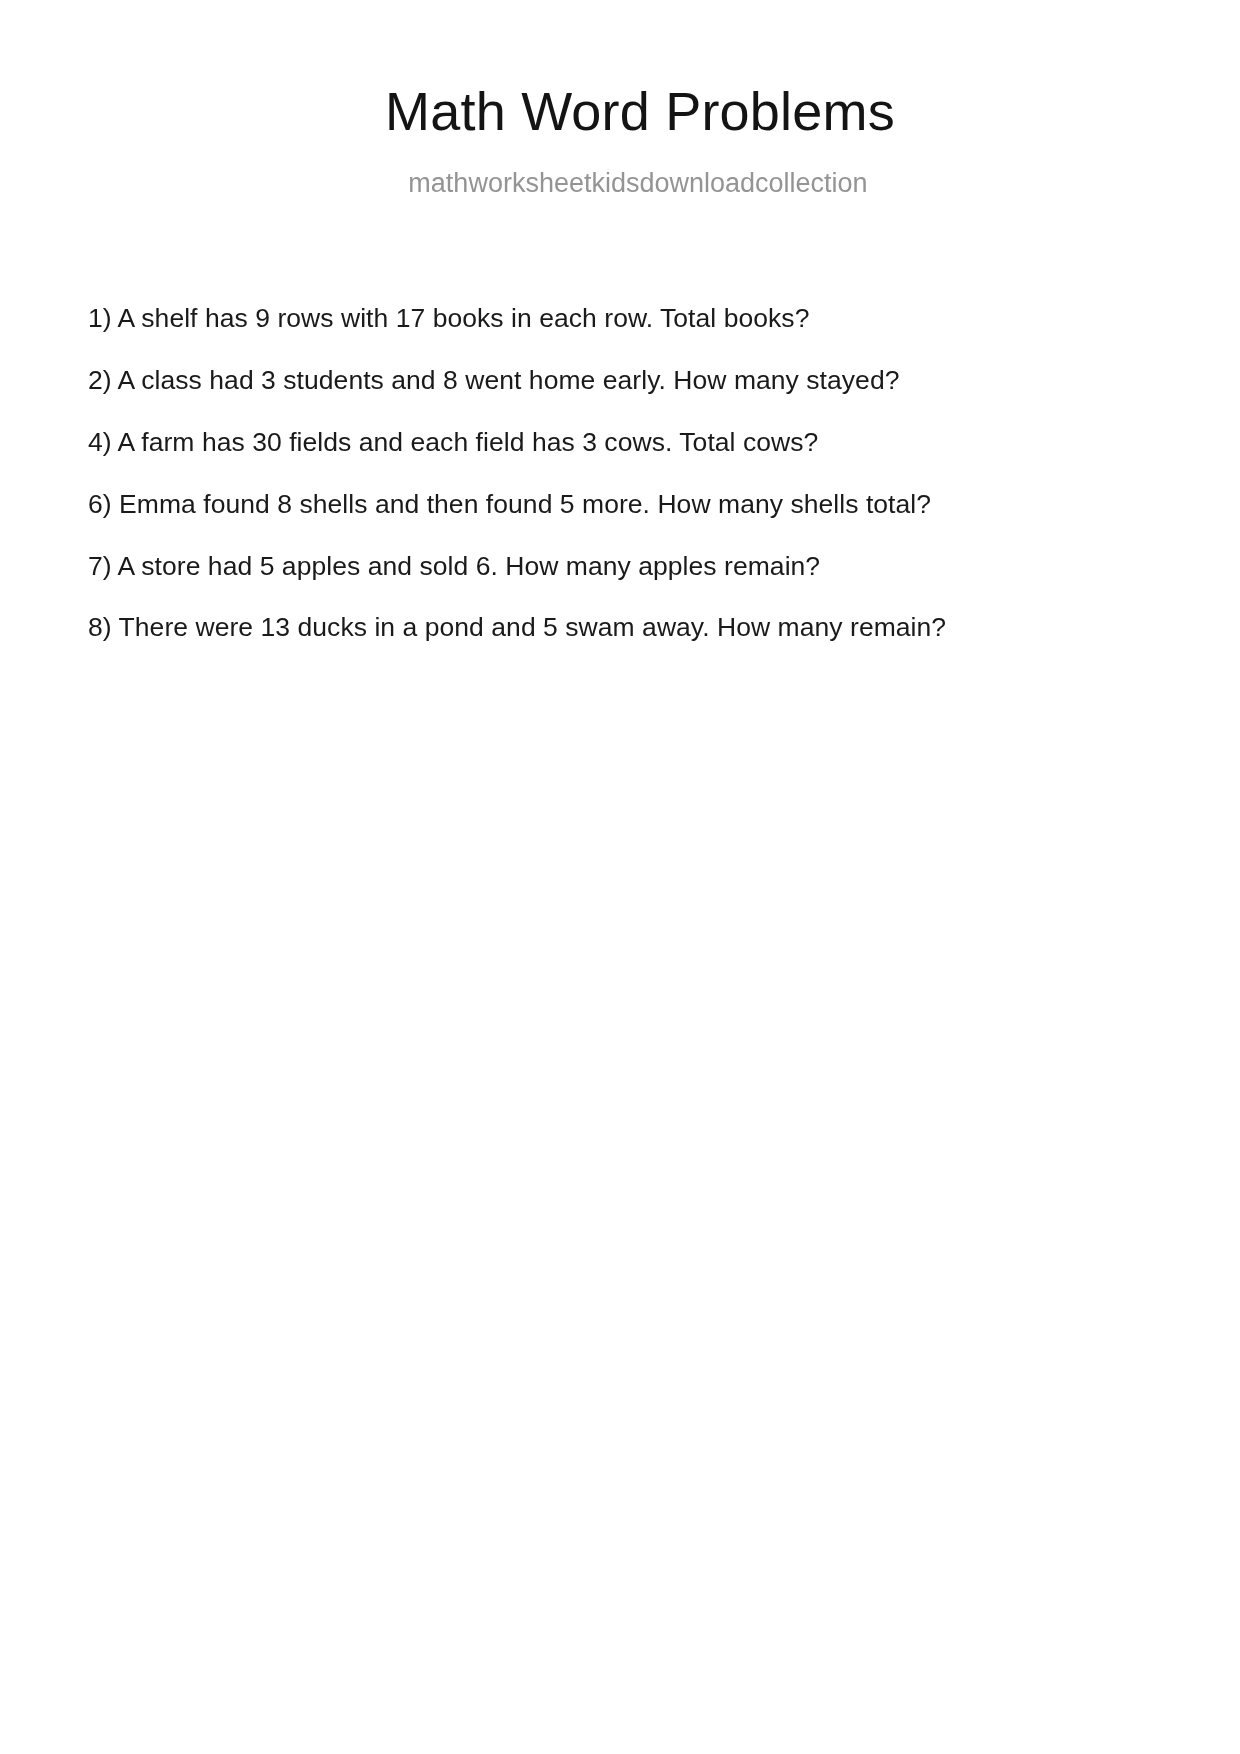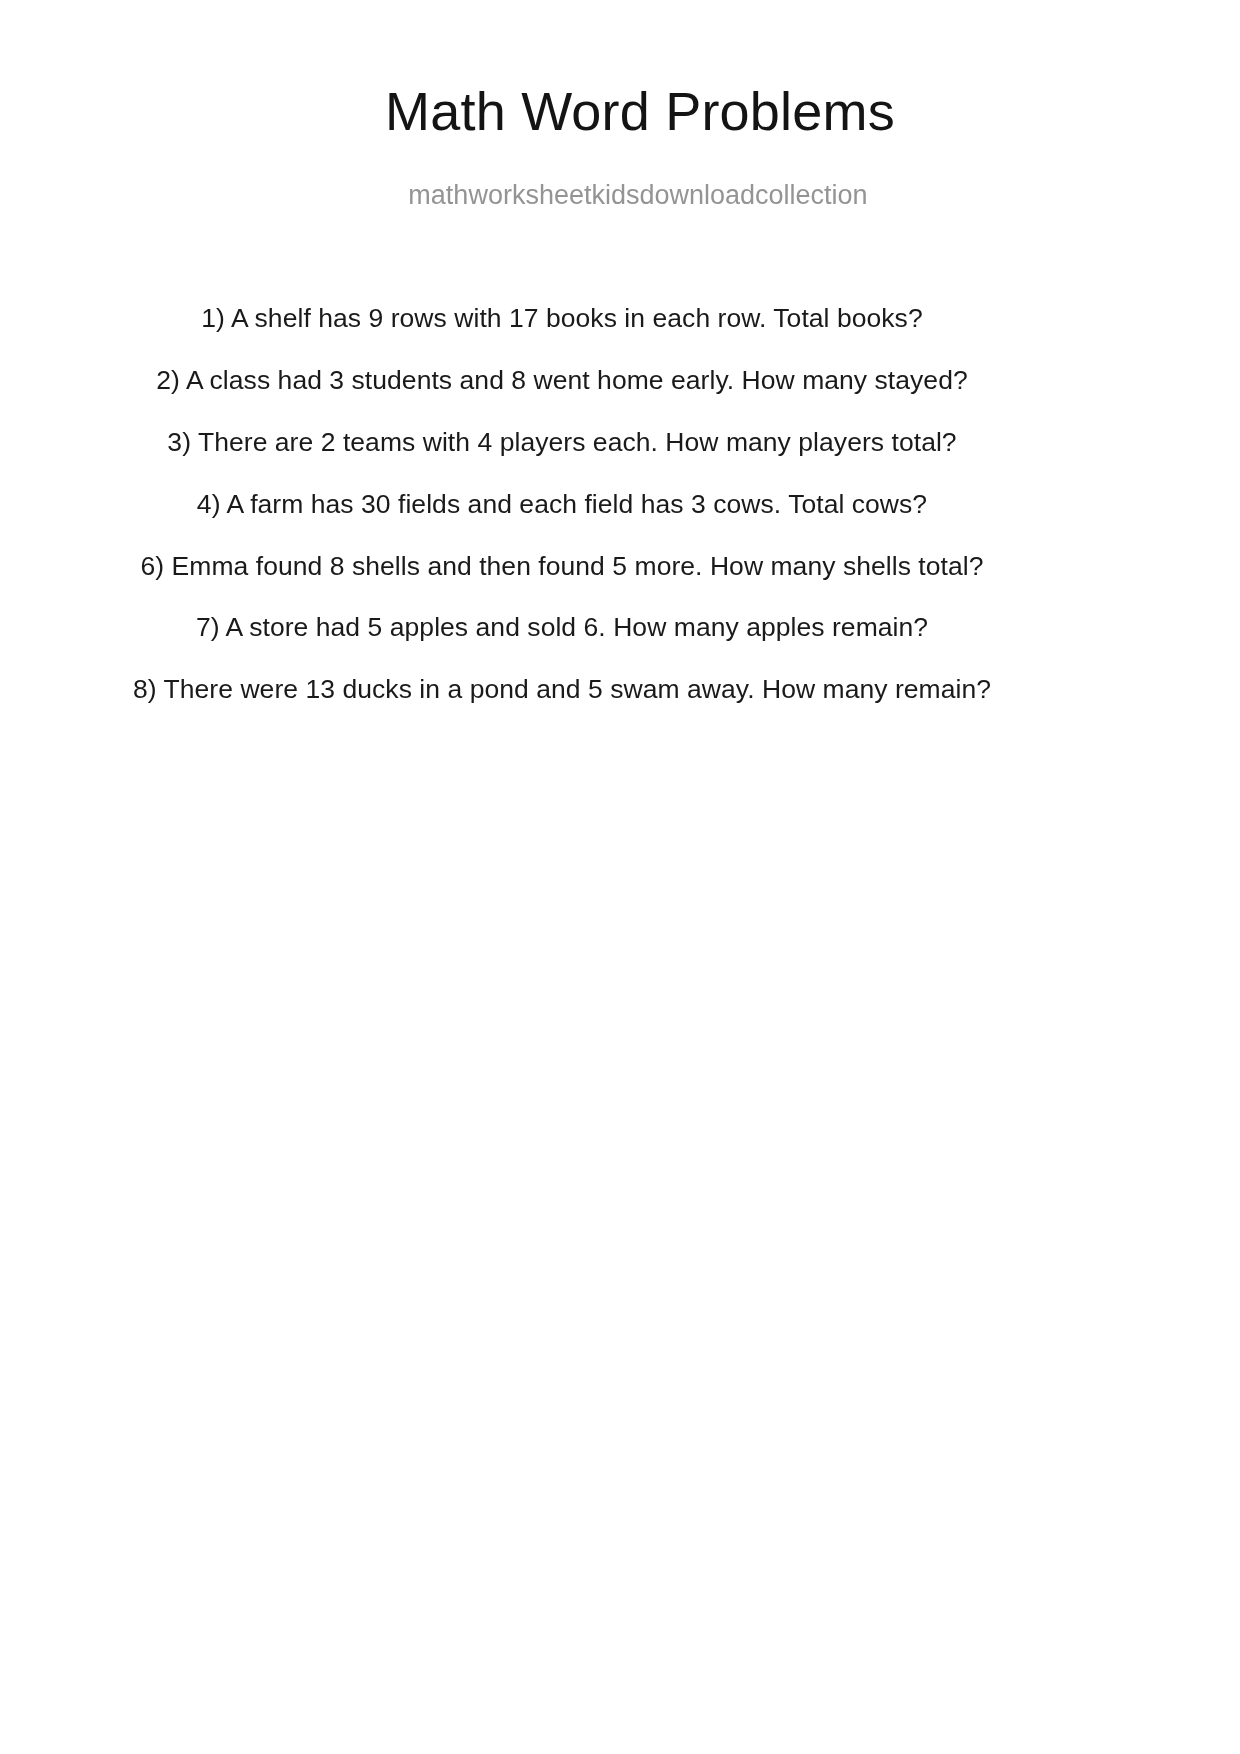--- a/index.html
+++ b/index.html
@@ -31,52 +31,50 @@
     padding-top: 82px;
     letter-spacing: 0.2px;
     line-height: 1.1;
     padding-left: 40px;
   }
   .subtitle {
     text-align: center;
     font-size: 27px;
     font-weight: 400;
     color: #949494;
-    margin: 12px;
+    margin: 0;
     padding-top: 26px;
     padding-left: 36px;
     line-height: 1.2;
   }
   .problems {
     margin: 0;
     padding: 0;
     list-style: none;
     position: absolute;
     top: 300px;
     left: 88px;
     width: 948px;
-    text-align: center;
   }
   .problem {
     font-size: 26.5px;
     line-height: 1.43;
     color: #1a1a1a;
     margin-bottom: 24px;
     letter-spacing: 0.05px;
   }
 </style>
 </head>
 <body>
 
 <div class="page">
   <h1 class="title">Math Word Problems</h1>
   <div class="subtitle">mathworksheetkidsdownloadcollection</div>
 
   <ol class="problems">
     <li class="problem">1) A shelf has 9 rows with 17 books in each row. Total books?</li>
     <li class="problem">2) A class had 3 students and 8 went home early. How many stayed?</li>
-    <li class="problem">3) There are 2 teams with 4 players each. How many players total?</li>
     <li class="problem">4) A farm has 30 fields and each field has 3 cows. Total cows?</li>
     <li class="problem">6) Emma found 8 shells and then found 5 more. How many shells total?</li>
     <li class="problem">7) A store had 5 apples and sold 6. How many apples remain?</li>
     <li class="problem">8) There were 13 ducks in a pond and 5 swam away. How many remain?</li>
   </ol>
 </div>
 
 </body></html>

